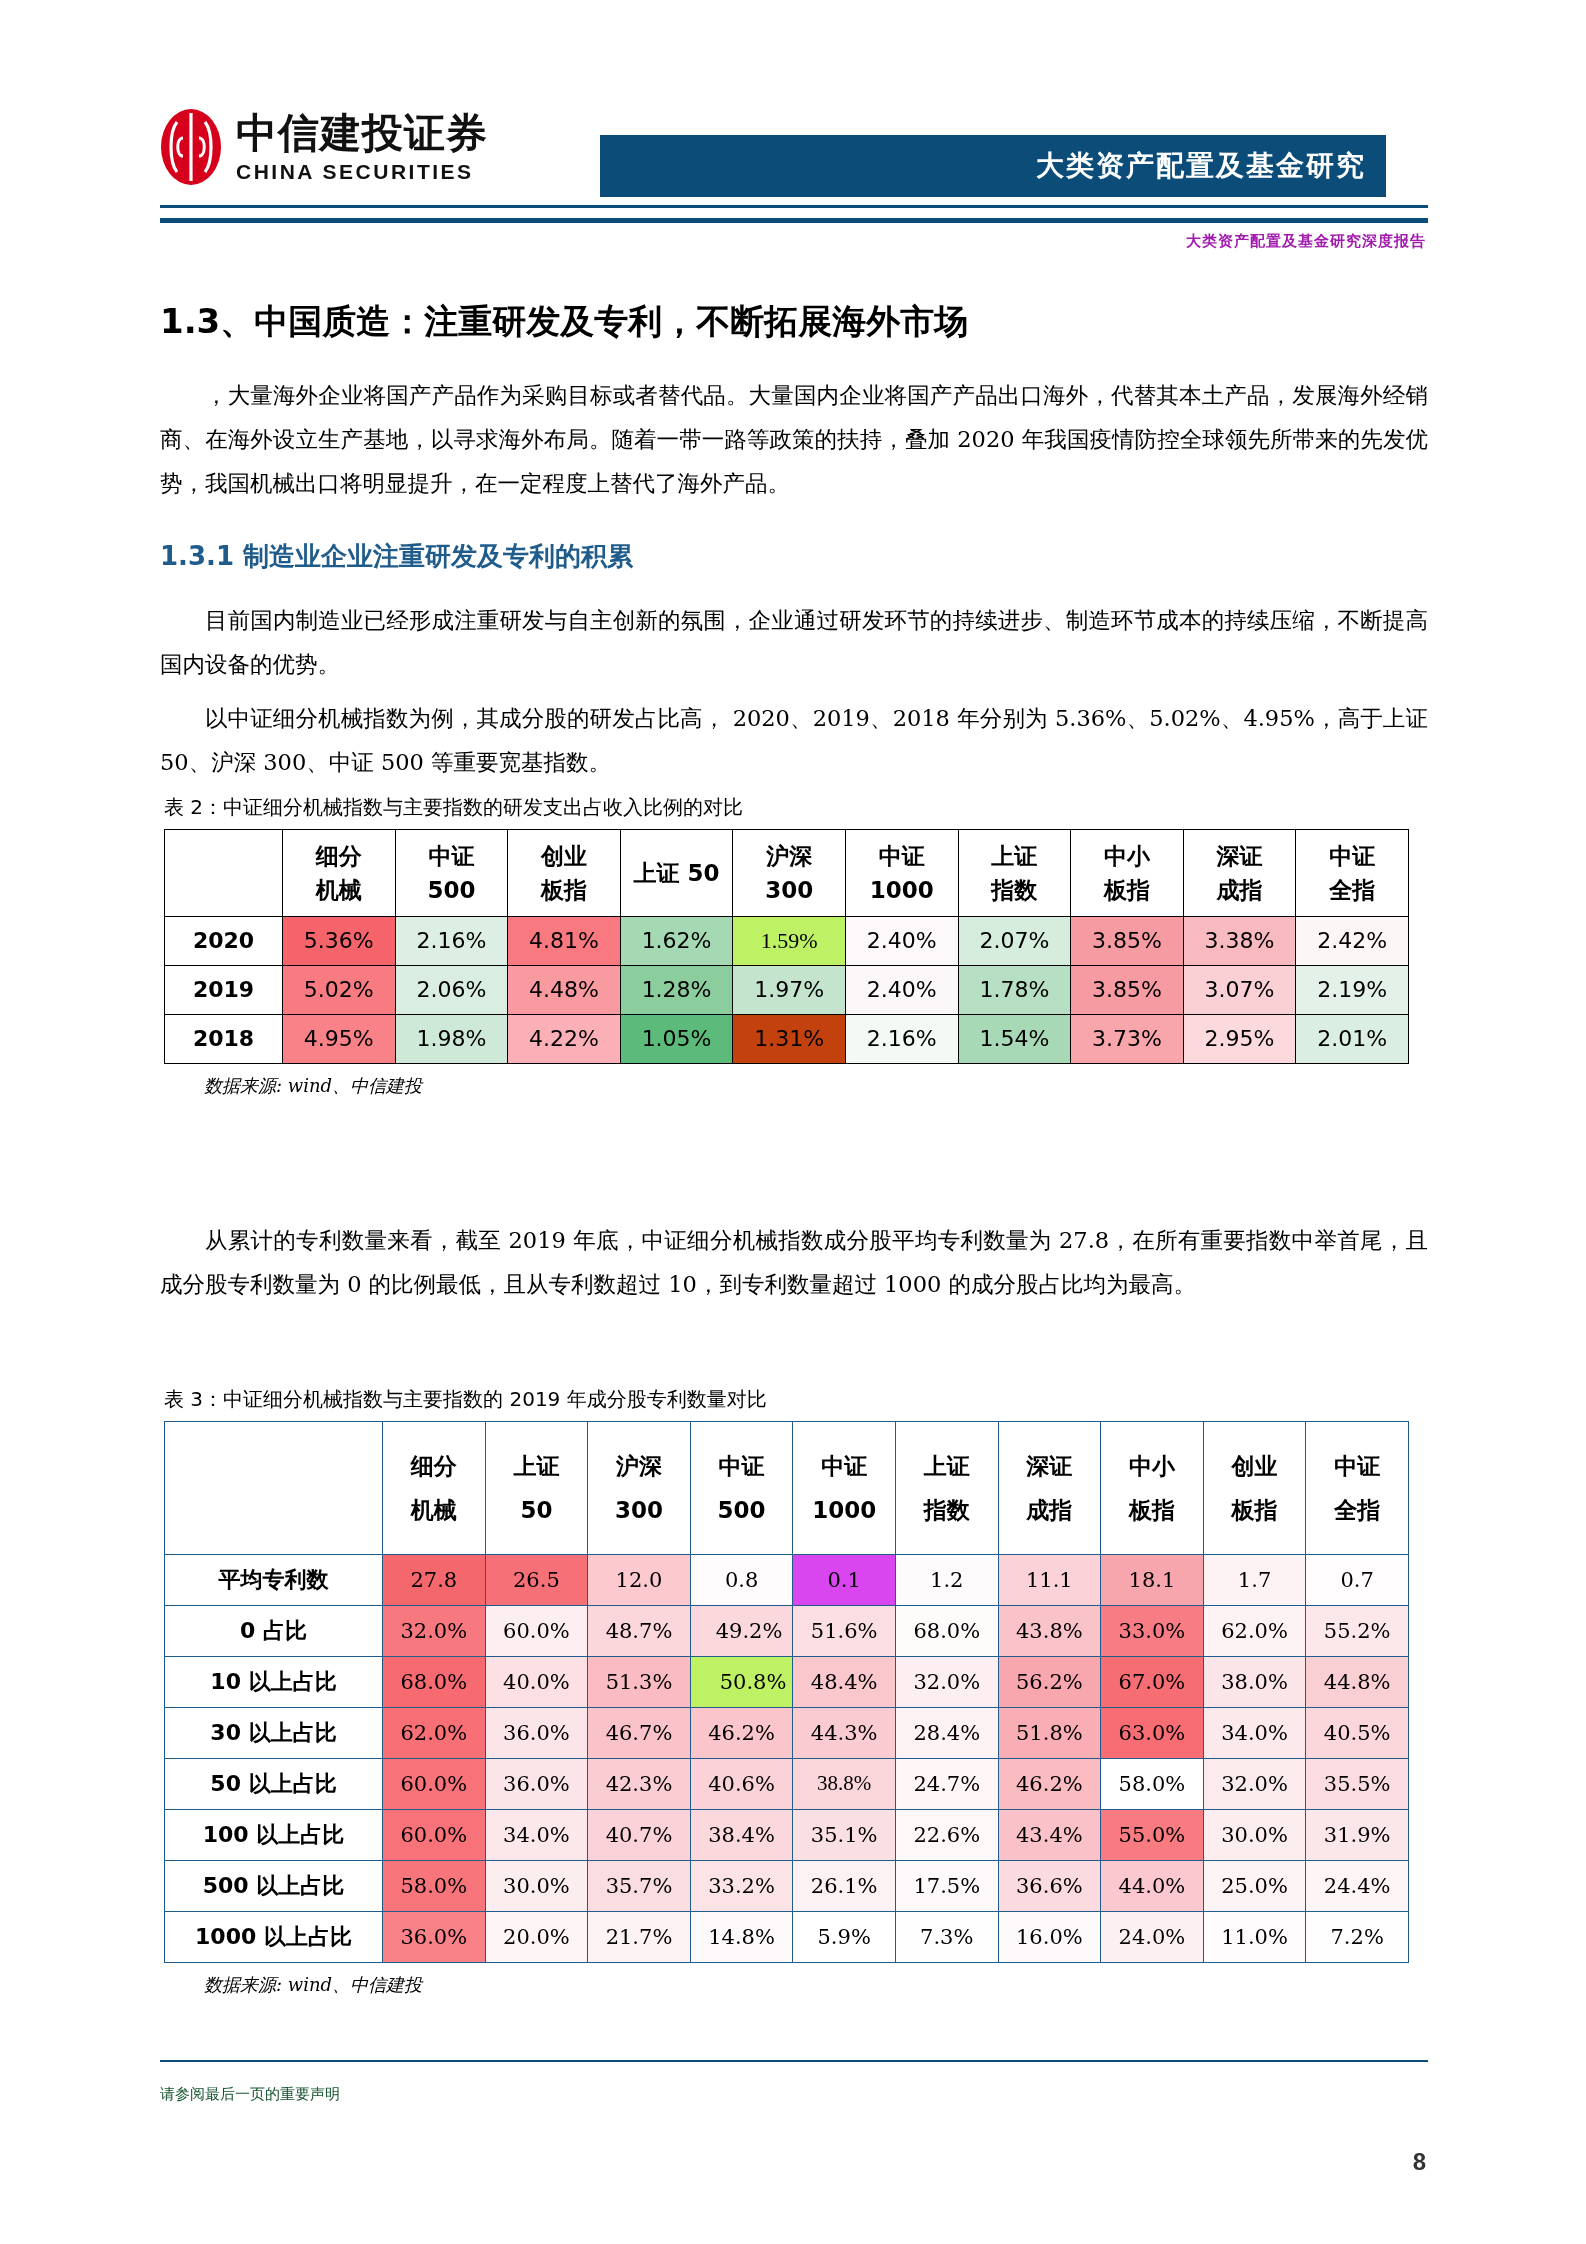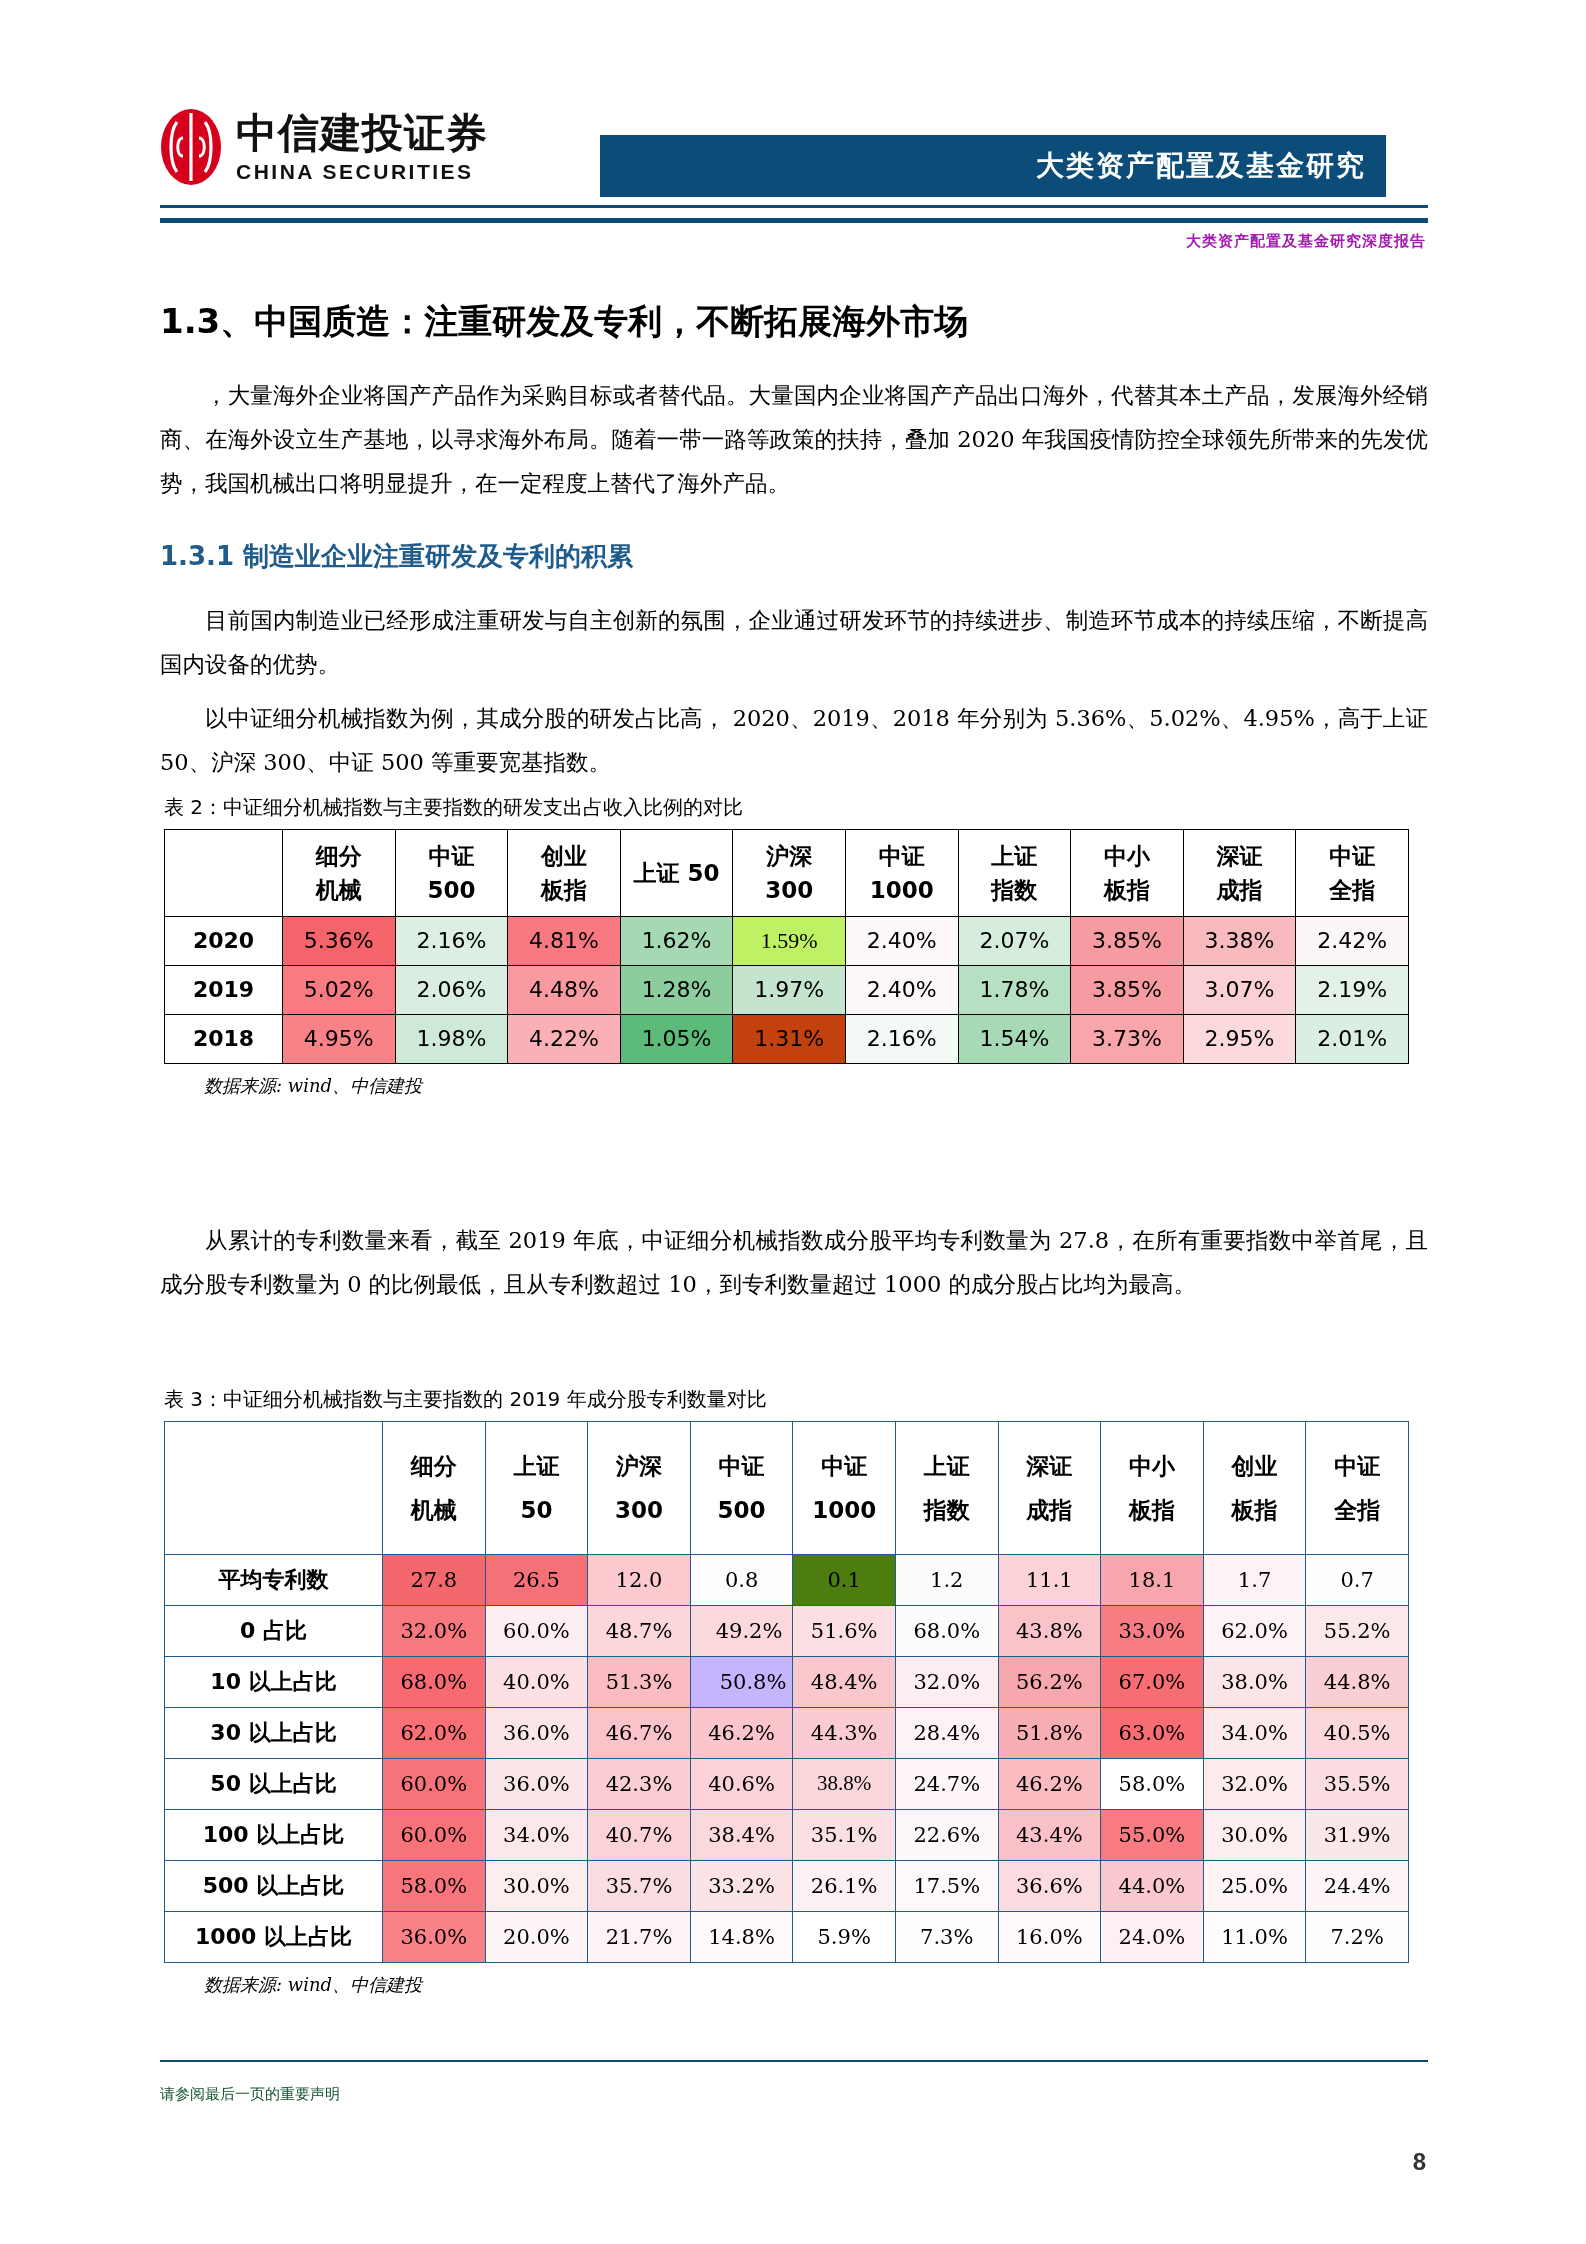--- a/index.html
+++ b/index.html
@@ -257,21 +257,21 @@
             <th>中证<br>全指</th>
           </tr>
         </thead>
       <tbody id="t3-body">
           <tr>
             <td class="rowhead">平均专利数</td>
             <td style="background: rgb(244, 103, 109);">27.8</td>
             <td style="background: rgb(245, 112, 119);">26.5</td>
             <td style="background: rgb(251, 201, 206);">12.0</td>
             <td style="background: rgb(254, 252, 253);">0.8</td>
-            <td style="background: #4d7c0f; margin-top: 16px;">0.1</td>
+            <td style="background: #d946ef; margin-top: 16px;">0.1</td>
             <td style="background: rgb(254, 251, 252);">1.2</td>
             <td style="background: rgb(251, 210, 215);">11.1</td>
             <td style="background: rgb(248, 166, 173);">18.1</td>
             <td style="background: rgb(253, 242, 244);">1.7</td>
             <td style="background: rgb(255, 253, 253);">0.7</td>
           </tr>
           <tr>
             <td class="rowhead">0 占比</td>
             <td style="background: rgb(248, 120, 127);">32.0%</td>
             <td style="background: rgb(253, 239, 241);">60.0%</td>
@@ -282,21 +282,21 @@
             <td style="background: rgb(250, 195, 201);">43.8%</td>
             <td style="background: rgb(248, 124, 131);">33.0%</td>
             <td style="background: rgb(253, 243, 244);">62.0%</td>
             <td style="background: rgb(252, 232, 234);">55.2%</td>
           </tr>
           <tr>
             <td class="rowhead">10 以上占比</td>
             <td style="background: rgb(247, 106, 113);">68.0%</td>
             <td style="background: rgb(252, 224, 228);">40.0%</td>
             <td style="background: rgb(250, 188, 194);">51.3%</td>
-            <td style="background: #c4b5fd; padding-left: 24px;">50.8%</td>
+            <td style="background: #bef264; padding-left: 24px;">50.8%</td>
             <td style="background: rgb(250, 199, 204);">48.4%</td>
             <td style="background: rgb(253, 239, 241);">32.0%</td>
             <td style="background: rgb(249, 167, 174);">56.2%</td>
             <td style="background: rgb(247, 109, 116);">67.0%</td>
             <td style="background: rgb(252, 229, 232);">38.0%</td>
             <td style="background: rgb(250, 207, 212);">44.8%</td>
           </tr>
           <tr>
             <td class="rowhead">30 以上占比</td>
             <td style="background: rgb(248, 111, 118);">62.0%</td>

